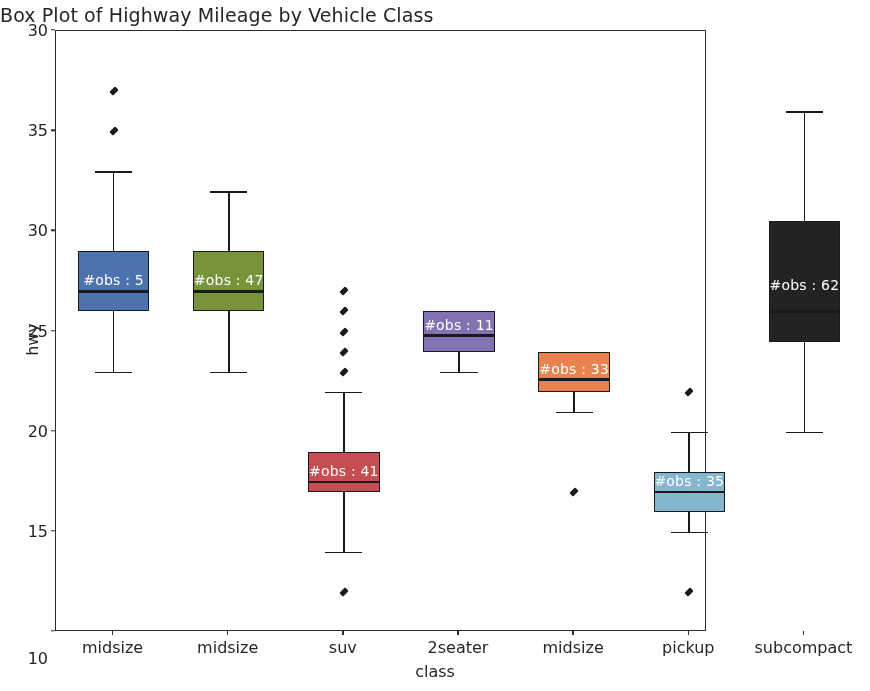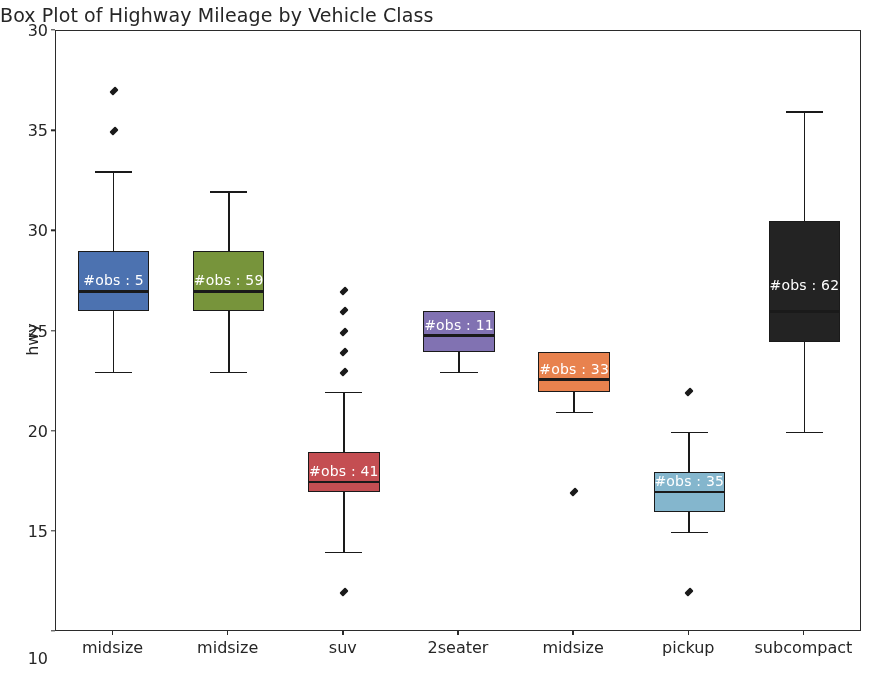--- a/index.html
+++ b/index.html
@@ -29,21 +29,21 @@
     text-align: left;
     font-size: 19px;
     color: #262626;
     letter-spacing: 0.1px;
   }
   
   #plot-area {
     position: absolute;
     left: 55px;
     top: 30px;
-    width: 806px;
+    width: 651px;
     height: 601px;
     border: 1.4px solid #2b2b2b;
     box-sizing: border-box;
     background: #ffffff;
   }
   #plot-inner {
     position: absolute;
     left: 0; top: 0; right: 0; bottom: 0;
   }
   .ytick {
@@ -140,20 +140,21 @@
   }
 </style>
 </head>
 <body>
 
 <div id="figure">
 
   <div id="chart-title">Box Plot of Highway Mileage by Vehicle Class</div>
 
   <div id="ylabel">hwy</div>
+  <div id="xlabel">class</div>
 
   <div id="yticks-layer">
       <div class="ytick" style="top: 658px;">10</div>
       <div class="ytickmark" style="top: 631px;"></div>
       <div class="ytick" style="top: 530.833px;">15</div>
       <div class="ytickmark" style="top: 530.833px;"></div>
       <div class="ytick" style="top: 430.667px;">20</div>
       <div class="ytickmark" style="top: 430.667px;"></div>
       <div class="ytick" style="top: 330.5px;">25</div>
       <div class="ytickmark" style="top: 330.5px;"></div>
@@ -191,21 +192,21 @@
         <div class="median" style="left: 21.8771px; width: 71.3886px; top: 259.333px;"></div>
         <div class="flier" style="left: 57.5714px; top: 100.167px;"></div>
         <div class="flier" style="left: 57.5714px; top: 60.1px;"></div>
         <div class="obs-label" style="left: 57.5714px; top: 257.433px;">#obs : 5</div>
         <div class="whisker-line" style="left: 171.914px; top: 160.267px; height: 60.1px;"></div>
         <div class="cap" style="left: 154.153px; width: 37.1221px; top: 160.267px;"></div>
         <div class="whisker-line" style="left: 171.914px; top: 280.467px; height: 60.1px;"></div>
         <div class="cap" style="left: 154.153px; width: 37.1221px; top: 340.567px;"></div>
         <div class="box" style="left: 137.02px; width: 71.3886px; top: 220.367px; height: 60.1px; background: rgb(119, 148, 59);"></div>
         <div class="median" style="left: 137.02px; width: 71.3886px; top: 259.333px;"></div>
-        <div class="obs-label" style="left: 172.714px; top: 257.433px;">#obs : 59</div>
+        <div class="obs-label" style="left: 172.714px; top: 257.433px;">#obs : 47</div>
         <div class="whisker-line" style="left: 287.057px; top: 360.6px; height: 60.1px;"></div>
         <div class="cap" style="left: 269.296px; width: 37.1221px; top: 360.6px;"></div>
         <div class="whisker-line" style="left: 287.057px; top: 460.767px; height: 60.1px;"></div>
         <div class="cap" style="left: 269.296px; width: 37.1221px; top: 520.867px;"></div>
         <div class="box" style="left: 252.163px; width: 71.3886px; top: 420.7px; height: 40.0667px; background: rgb(196, 78, 82);"></div>
         <div class="median" style="left: 252.163px; width: 71.3886px; top: 449.65px;"></div>
         <div class="flier" style="left: 287.857px; top: 560.933px;"></div>
         <div class="flier" style="left: 287.857px; top: 340.567px;"></div>
         <div class="flier" style="left: 287.857px; top: 320.533px;"></div>
         <div class="flier" style="left: 287.857px; top: 300.5px;"></div>

